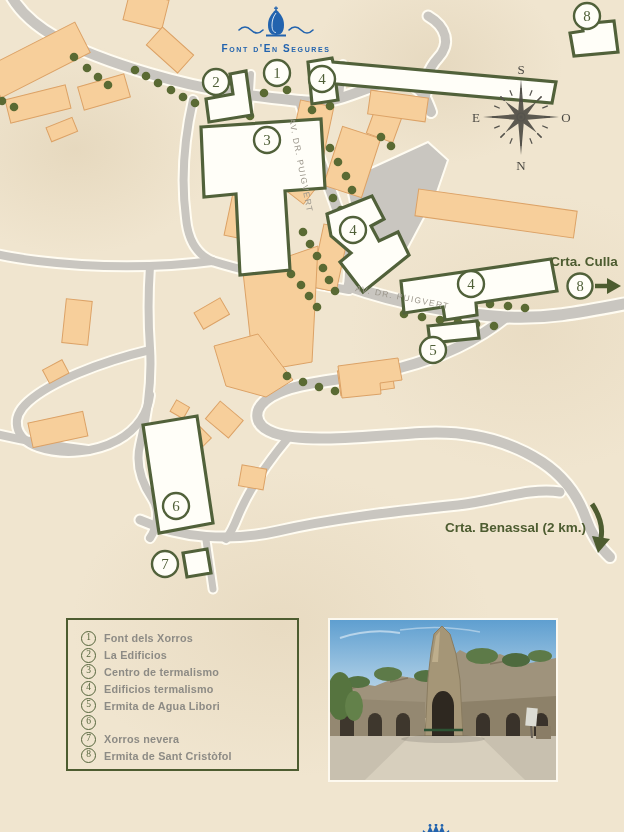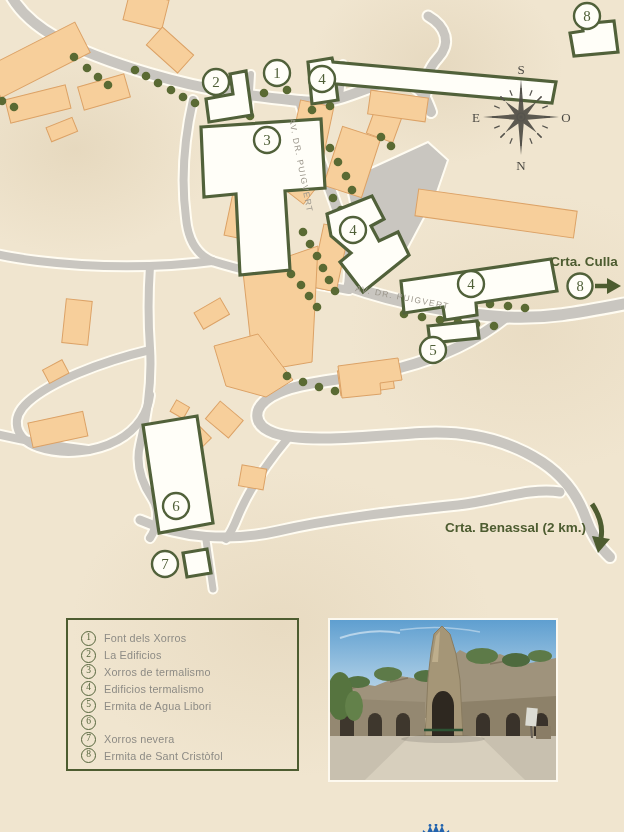--- a/index.html
+++ b/index.html
@@ -20,21 +20,21 @@
     position:absolute;left:66px;top:618px;width:233px;height:153px;
     border:2.5px solid #4d5c30;box-sizing:border-box;
     padding:10px 0 0 13px;
   }
   .legend-row{display:flex;align-items:center;height:16.8px;}
   .legend-num{
     flex:0 0 15px;width:15px;height:15px;border:1.6px solid #55653c;border-radius:50%;
     box-sizing:border-box;color:#55653c;font-family:"Liberation Serif",serif;
     font-size:9.5px;line-height:11.5px;text-align:center;
   }
-  .legend-label{margin-left:8px;font-size:10.8px;color:#8d8b85;letter-spacing:.2px;white-space:nowrap;}
+  .legend-label{margin-left:8px;font-size:10.8px;color:#8d8b85;letter-spacing:.2px;white-space:nowrap;font-weight:bold;}
   .photo{position:absolute;left:328px;top:618px;width:226px;height:160px;border:2px solid rgba(255,253,245,.85);box-sizing:content-box;}
   .crown{position:absolute;left:421px;top:824px;}
 </style>
 </head>
 <body>
 
 <div class="canvas">
 
   <svg class="map-svg" width="624" height="620" viewBox="0 0 624 620">
 
@@ -280,33 +280,47 @@
       <circle cx="0" cy="0" r="1.6" fill="#55534d"></circle>
       <g fill="#4b4943" font-family="Liberation Serif, serif" font-size="13" text-anchor="middle">
         <text x="0" y="-43">S</text>
         <text x="0" y="53">N</text>
         <text x="-45" y="5">E</text>
         <text x="45" y="5">O</text>
       </g>
     </g>
   </svg>
 
+  <div class="logo">
+    <svg width="80" height="32" viewBox="0 0 80 32">
+      <g stroke="#2263ae" fill="none" stroke-width="1.6" stroke-linecap="round">
+        <path d="M 3,24 q 6,-6 12,0 t 12,0"></path>
+        <path d="M 53,24 q 6,-6 12,0 t 12,0"></path>
+      </g>
+      <line x1="40" y1="0.5" x2="40" y2="4" stroke="#2263ae" stroke-width="1.4"></line>
+      <line x1="38" y1="2.2" x2="42" y2="2.2" stroke="#2263ae" stroke-width="1.2"></line>
+      <path d="M 40,3.5 C 34.5,8.5 32,13 32,19 C 32,26 35,29 40,29 C 45,29 48,26 48,19 C 48,13 45.5,8.5 40,3.5 Z" fill="#2263ae"></path>
+      <path d="M 40,7 C 37,11 36,15 36,19 C 36,24 37.5,26.5 40,26.5" fill="none" stroke="#e8f0f8" stroke-width="0.9"></path>
+      <line x1="30" y1="29.5" x2="50" y2="29.5" stroke="#2263ae" stroke-width="2"></line>
+    </svg>
+    <span class="logo-title">Font d'En Segures</span>
+  </div>
 
   <div class="legend">
     <div class="legend-row">
       <span class="legend-num">1</span>
       <span class="legend-label">Font dels Xorros</span>
     </div>
     <div class="legend-row">
       <span class="legend-num">2</span>
       <span class="legend-label">La Edificios</span>
     </div>
     <div class="legend-row">
       <span class="legend-num">3</span>
-      <span class="legend-label">Xorros de termalismo</span>
+      <span class="legend-label">Centro de termalismo</span>
     </div>
     <div class="legend-row">
       <span class="legend-num">4</span>
       <span class="legend-label">Edificios termalismo</span>
     </div>
     <div class="legend-row">
       <span class="legend-num">5</span>
       <span class="legend-label">Ermita de Agua Libori</span>
     </div>
     <div class="legend-row">

